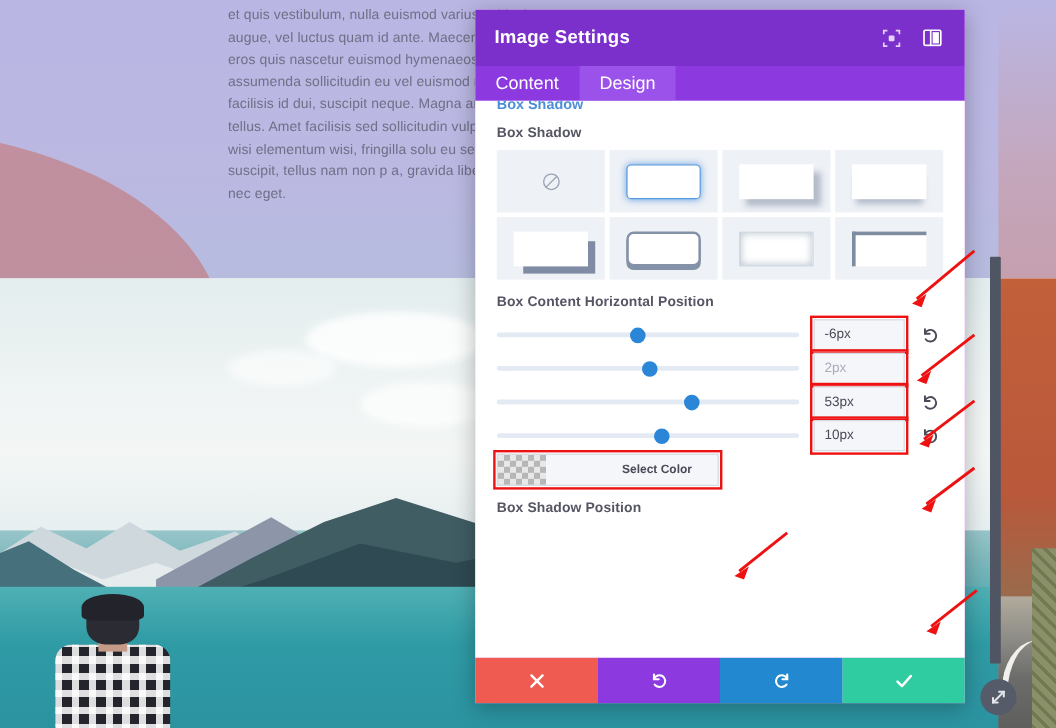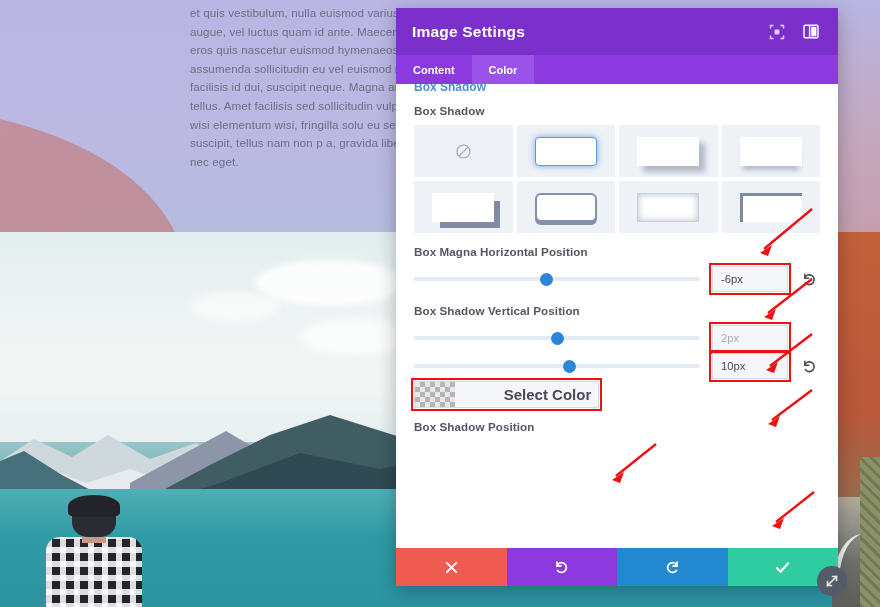--- a/index.html
+++ b/index.html
@@ -128,21 +128,21 @@
     position: absolute; right: 46px; top: 214px;
     width: 9px; height: 339px;
     background: #4f5563;
     border-radius: 1px;
   }
 
   
   .modal {
     position: absolute;
     left: 396px; top: 8px;
-    width: 442px; height: 578px;
+    width: 408px; height: 578px;
     background: #f0abfc;
     box-shadow: 0 4px 18px rgba(0,0,0,.28);
     display: flex; flex-direction: column;
     overflow: hidden;
   }
   .modal-header {
     height: 47px;
     background: #7b30cc;
     display: flex; align-items: center;
     padding: 0 16px;
@@ -164,22 +164,22 @@
   .modal-tabs {
     height: 29px;
     background: #8c3ae0;
     display: flex; align-items: stretch;
     flex: 0 0 auto;
   }
   .tab {
     display: flex; align-items: center;
     padding: 0 17px;
     color: #ffffff;
-    font-size: 11px;
-    font-weight: bold;
+    font-size: 15px;
+    font-weight: normal;
     cursor: pointer;
     white-space: nowrap;
     text-align: right;
   }
   .tab.active { background: #9b52ea; }
 
   .modal-body {
     flex: 1 1 auto;
     background: #ffffff;
     position: relative;
@@ -286,21 +286,21 @@
     width: 40px;
     background-image:
       linear-gradient(45deg, #b5b5b5 25%, transparent 25%, transparent 75%, #b5b5b5 75%),
       linear-gradient(45deg, #b5b5b5 25%, #e8e8e8 25%, #e8e8e8 75%, #b5b5b5 75%);
     background-size: 10px 10px;
     background-position: 0 0, 5px 5px;
   }
   .color-label {
     flex: 1 1 auto;
     display: flex; align-items: center; justify-content: center;
-    font-size: 15px; color: #4a4a58; font-weight: bold; padding-left: 42px;
+    font-size: 10px; color: #4a4a58; font-weight: bold; padding-left: 42px;
   }
 
   
   .modal-footer {
     height: 38px;
     display: flex;
     flex: 0 0 auto;
   }
   .action-btn {
     flex: 1 1 0;
@@ -402,21 +402,21 @@
       <svg width="16" height="15" viewBox="0 0 16 15" fill="none" stroke="#ffffff" stroke-width="1.4">
         <rect x="1" y="1.2" width="14" height="12.6" rx="1.2"></rect>
         <line x1="6.6" y1="1.2" x2="6.6" y2="13.8"></line>
         <rect x="8.2" y="2.8" width="5.2" height="9.4" fill="#ffffff" stroke="none"></rect>
       </svg>
     </div>
   </div>
 
   <div class="modal-tabs">
     <div class="tab">Content</div>
-    <div class="tab active">Color</div>
+    <div class="tab active">Design</div>
   </div>
 
   <div class="modal-body">
 
     <div class="scrolled-heading">Box Shadow</div>
 
     <div class="field-label">Box Shadow</div>
 
     <div class="preset-grid">
       <div class="preset p1">
@@ -441,45 +441,57 @@
           <div class="preset-box"></div>
         </div>
       <div class="preset p7">
           <div class="preset-box"></div>
         </div>
       <div class="preset p8">
           <div class="preset-box"></div>
         </div>
     </div>
 
-    <div class="field-label">Box Magna Horizontal Position</div>
+    <div class="field-label">Box Content Horizontal Position</div>
     <div class="slider-row">
       <div class="slider-wrap">
         <div class="slider-track"></div>
         <div class="slider-thumb" style="left:44%"></div>
       </div>
       <div class="num-input hl-box">-6px</div>
       <div class="reset-icon">
         <svg width="15" height="15" viewBox="0 0 16 16" fill="none" stroke="#4a4a58" stroke-width="1.7" stroke-linecap="round">
           <path d="M3 6.2 A5.2 5.2 0 1 1 3.6 11.4"></path>
             <path d="M3 2.4 V6.6 H7.2"></path>
         </svg>
       </div>
     </div>
 
-    <div class="field-label">Box Shadow Vertical Position</div>
     <div class="slider-row">
       <div class="slider-wrap">
         <div class="slider-track"></div>
         <div class="slider-thumb" style="left:48%"></div>
       </div>
       <div class="num-input placeholder hl-box">2px</div>
       <div class="reset-icon"></div>
     </div>
 
+    <div class="slider-row">
+      <div class="slider-wrap">
+        <div class="slider-track"></div>
+        <div class="slider-thumb" style="left:62%"></div>
+      </div>
+      <div class="num-input hl-box">53px</div>
+      <div class="reset-icon">
+        <svg width="15" height="15" viewBox="0 0 16 16" fill="none" stroke="#4a4a58" stroke-width="1.7" stroke-linecap="round">
+          <path d="M3 6.2 A5.2 5.2 0 1 1 3.6 11.4"></path>
+            <path d="M3 2.4 V6.6 H7.2"></path>
+        </svg>
+      </div>
+    </div>
 
     <div class="slider-row">
       <div class="slider-wrap">
         <div class="slider-track"></div>
         <div class="slider-thumb" style="left:52%"></div>
       </div>
       <div class="num-input hl-box">10px</div>
       <div class="reset-icon">
         <svg width="15" height="15" viewBox="0 0 16 16" fill="none" stroke="#4a4a58" stroke-width="1.7" stroke-linecap="round">
           <path d="M3 6.2 A5.2 5.2 0 1 1 3.6 11.4"></path>

